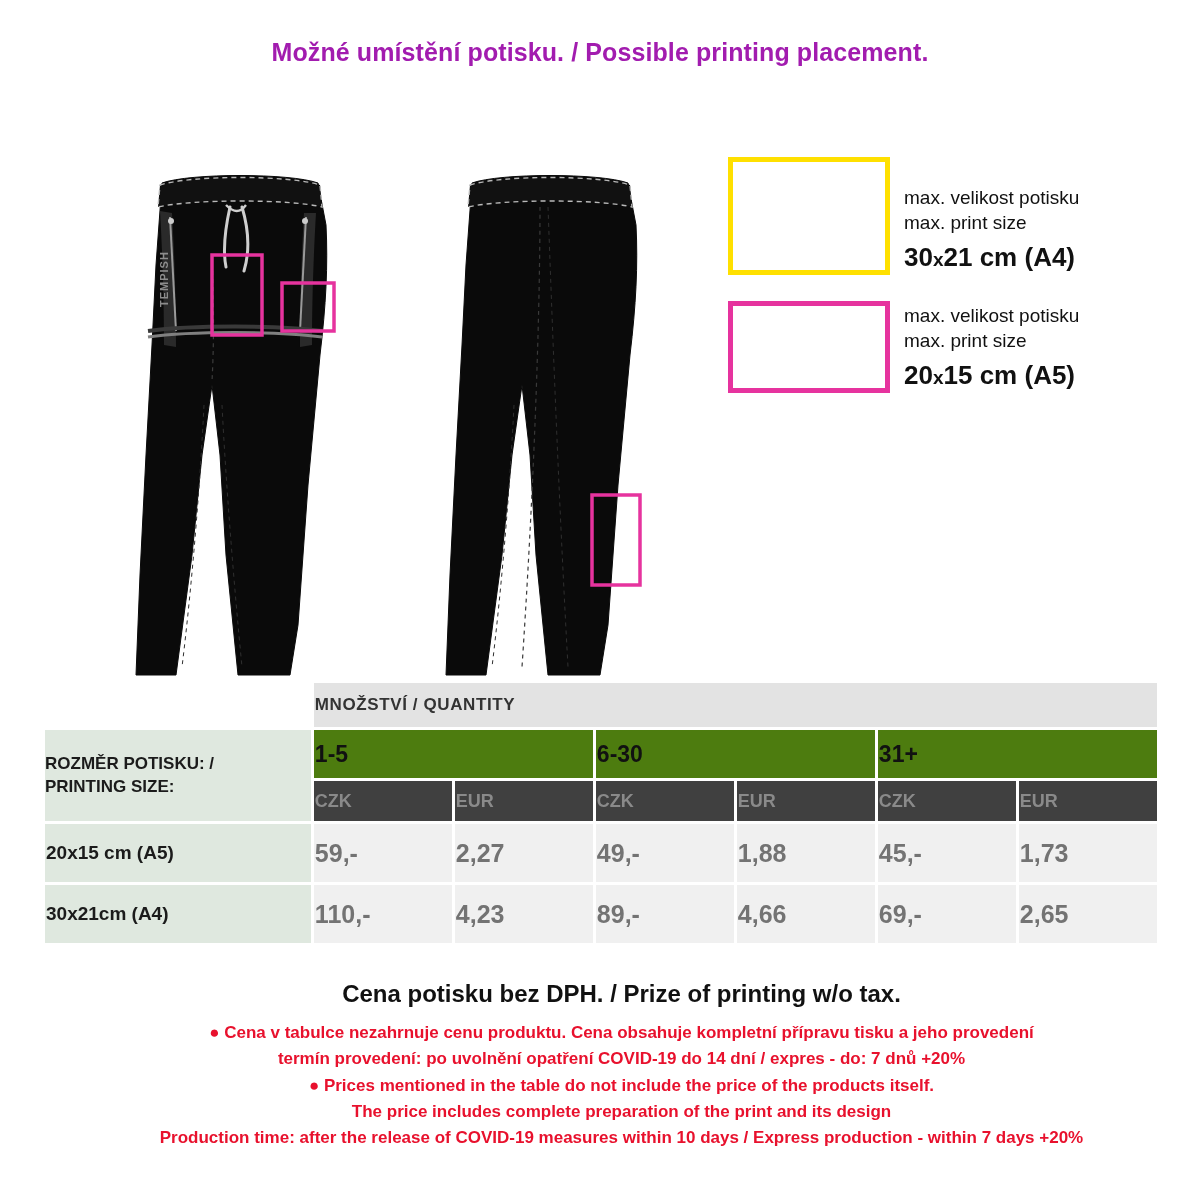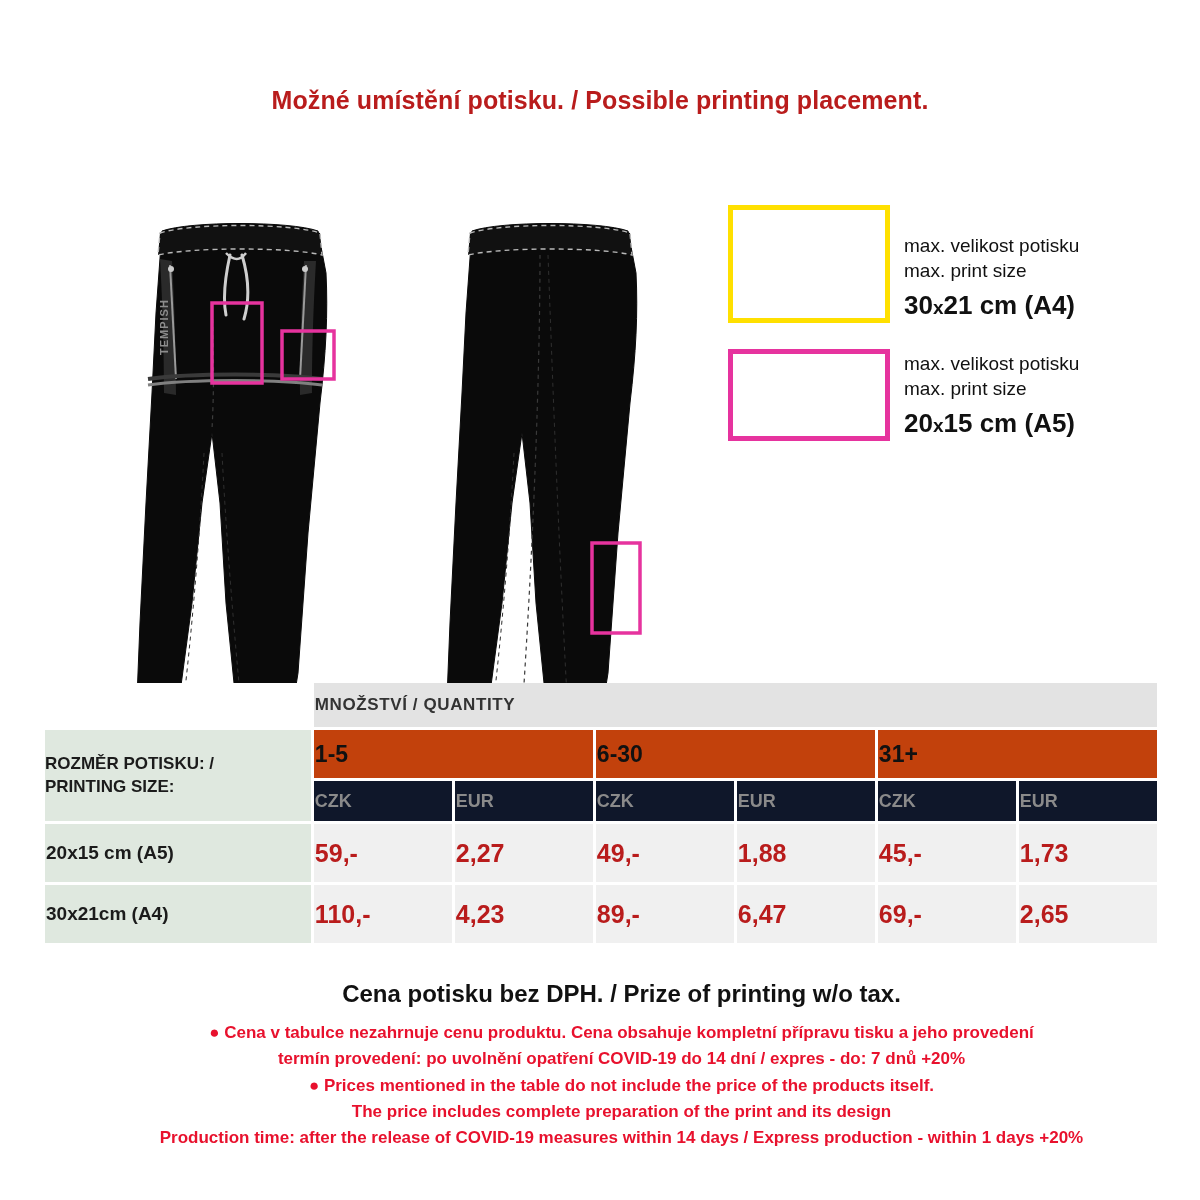--- a/index.html
+++ b/index.html
@@ -16,22 +16,21 @@
     overflow: hidden;
   }
 
   
   .page-title {
     text-align: center;
     font-size: 25px;
     font-weight: bold;
     letter-spacing: 0.1px;
     padding-top: 38px;
-    color: #b91c1c;
-    margin-top: 48px;
+    color: #a21caf;
   }
 
   
   .illustration {
     position: relative;
     height: 560px;
   }
 
   .pants-svg {
     position: absolute;
@@ -104,28 +103,28 @@
   }
   .cell-head-qty {
     background: #e3e3e3;
     color: #333333;
     font-size: 17px;
     font-weight: bold;
     letter-spacing: 0.6px;
     height: 42px;
   }
   .cell-qty {
-    background: #c2410c;
+    background: #4d7c0f;
     color: #111111;
     font-size: 23px;
     font-weight: bold;
     height: 46px;
   }
   .cell-cur {
-    background: #0f172a;
+    background: #404040;
     color: #8a8a8a;
     font-size: 18px;
     font-weight: bold;
     height: 38px;
   }
   .cell-size-head {
     background: #dfe8df;
     color: #1b1b1b;
     font-size: 17px;
     font-weight: bold;
@@ -134,21 +133,21 @@
   }
   .cell-size {
     background: #dfe8df;
     color: #1b1b1b;
     font-size: 19px;
     font-weight: bold;
     height: 56px;
   }
   .cell-price {
     background: #f0f0f0;
-    color: #b91c1c;
+    color: #737373;
     font-size: 25px;
     font-weight: bold;
     height: 56px;
   }
   .blank { background: #ffffff; }
 
   
   .footer {
     position: absolute;
     left: 0;
@@ -297,29 +296,29 @@
       <td class="cell-price">49,-</td>
       <td class="cell-price">1,88</td>
       <td class="cell-price">45,-</td>
       <td class="cell-price">1,73</td>
     </tr>
     <tr>
       <td class="cell-size">30x21cm (A4)</td>
       <td class="cell-price">110,-</td>
       <td class="cell-price">4,23</td>
       <td class="cell-price">89,-</td>
-      <td class="cell-price">6,47</td>
+      <td class="cell-price">4,66</td>
       <td class="cell-price">69,-</td>
       <td class="cell-price">2,65</td>
     </tr>
   </tbody>
 </table>
 
 <div class="footer">
   <div class="footer-title">Cena potisku bez DPH. / Prize of printing w/o tax.</div>
   <div class="footer-note">
     <div>● Cena v tabulce nezahrnuje cenu produktu. Cena obsahuje kompletní přípravu tisku a jeho provedení</div>
     <div>termín provedení: po uvolnění opatření COVID-19 do 14 dní / expres - do: 7 dnů +20%</div>
     <div>● Prices mentioned in the table do not include the price of the products itself.</div>
     <div>The price includes complete preparation of the print and its design</div>
-    <div>Production time: after the release of COVID-19 measures within 14 days / Express production - within 1 days +20%</div>
+    <div>Production time: after the release of COVID-19 measures within 10 days / Express production - within 7 days +20%</div>
   </div>
 </div>
 
 </body></html>

